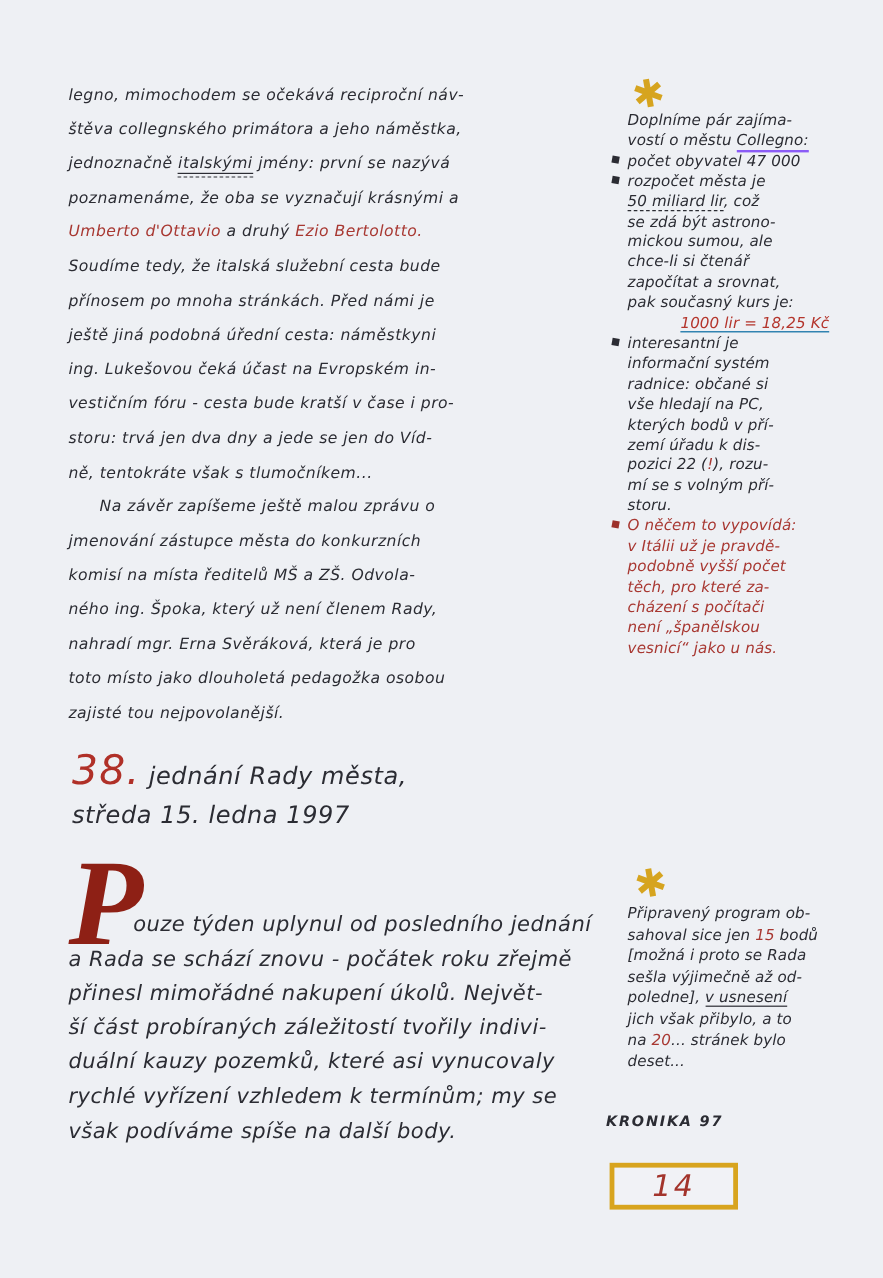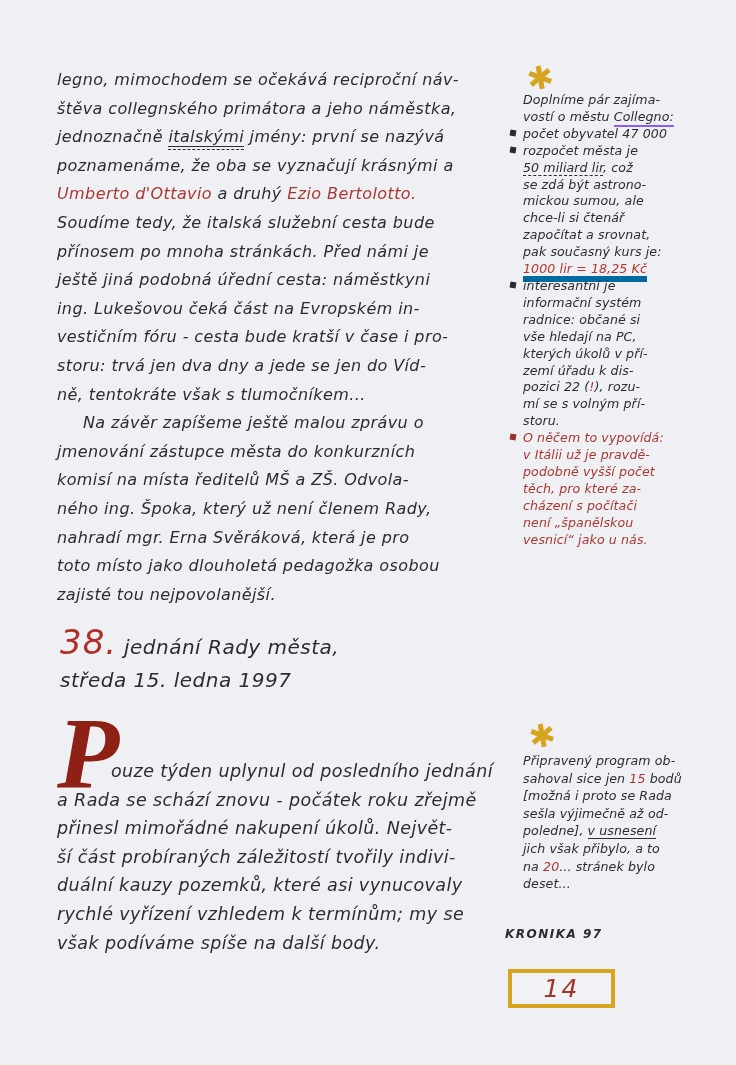--- a/index.html
+++ b/index.html
@@ -5,21 +5,21 @@
   html,body{margin:0;padding:0;background:#d8d8d8;}
   .page{
     position:relative;width:736px;height:1065px;margin:0 auto;
     background:#eef0f4;overflow:hidden;
     font-family:"DejaVu Sans",sans-serif;color:#2b2c33;
   }
   .hand{font-style:italic;}
   
   .main-text{
     position:absolute;left:57px;top:66px;width:468px;
-    font-size:16px;line-height:28.6px;letter-spacing:0.4px;
+    font-size:13px;line-height:28.6px;letter-spacing:0.4px;
   }
   .main-text .ln{white-space:nowrap;height:28.6px;}
   .indent{text-indent:26px;}
   .red{color:#a83832;}
   .u-dash{border-bottom:1.5px dashed #2b2c33;display:inline-block;line-height:1.05;padding-bottom:2px;}
   .u-dash>span{border-bottom:1px solid #2b2c33;display:inline-block;line-height:1.05;}
   
   .heading{position:absolute;left:60px;top:626px;font-size:20px;line-height:33px;letter-spacing:0.5px;}
   .heading .num{font-size:34px;color:#b03028;letter-spacing:1px;}
   
@@ -43,21 +43,21 @@
   .note2{top:752px;line-height:17.6px;}
   .note .ln{white-space:nowrap;position:relative;}
   .bullet{
     position:absolute;left:-13px;top:4px;width:6px;height:6px;background:#2b2c33;
     transform:rotate(10deg);display:inline-block;
   }
   .bullet.redb{background:#9c312b;}
   .note .redtext{color:#a83832;}
   .u-gold{border-bottom:2px solid #8b5cf6;padding-bottom:1px;}
   .u-dash-thin{border-bottom:1px dashed #2b2c33;}
-  .u-red{border-bottom:6px solid #0369a1;}
+  .u-red{border-bottom:1px solid #0369a1;margin-left:44px;}
   .u-solid{border-bottom:1px solid currentColor;}
   .kurz{color:#b4352c;}
   
   .kronika{position:absolute;left:505px;top:927px;font-size:12px;letter-spacing:1.5px;font-weight:bold;font-style:italic;}
   .pagebox{
     position:absolute;left:508px;top:946px;width:99px;height:31px;
     border:4px solid #d8a41e;background:#f1f2f6;
     display:flex;align-items:center;justify-content:center;margin-top:23px;
   }
   .pagebox span{color:#a3342c;font-size:25px;font-style:italic;letter-spacing:2px;}
@@ -69,21 +69,21 @@
 
   <div class="main-text hand">
     <div class="ln">legno, mimochodem se očekává reciproční náv-</div>
     <div class="ln">štěva collegnského primátora a jeho náměstka,</div>
     <div class="ln"><span>jednoznačně </span><span class="u-dash"><span>italskými</span></span><span> jmény: první se nazývá</span></div>
     <div class="ln">poznamenáme, že oba se vyznačují krásnými a</div>
     <div class="ln"><span class="red">Umberto d'Ottavio</span><span> a druhý </span><span class="red">Ezio Bertolotto.</span></div>
     <div class="ln">Soudíme tedy, že italská služební cesta bude</div>
     <div class="ln">přínosem po mnoha stránkách. Před námi je</div>
     <div class="ln">ještě jiná podobná úřední cesta: náměstkyni</div>
-    <div class="ln">ing. Lukešovou čeká část na Evropském in-</div>
+    <div class="ln">ing. Lukešovou čeká účast na Evropském in-</div>
     <div class="ln">vestičním fóru - cesta bude kratší v čase i pro-</div>
     <div class="ln">storu: trvá jen dva dny a jede se jen do Víd-</div>
     <div class="ln">ně, tentokráte však s tlumočníkem...</div>
     <div class="ln indent">Na závěr zapíšeme ještě malou zprávu o</div>
     <div class="ln">jmenování zástupce města do konkurzních</div>
     <div class="ln">komisí na místa ředitelů MŠ a ZŠ. Odvola-</div>
     <div class="ln">ného ing. Špoka, který už není členem Rady,</div>
     <div class="ln">nahradí mgr. Erna Svěráková, která je pro</div>
     <div class="ln">toto místo jako dlouholetá pedagožka osobou</div>
     <div class="ln">zajisté tou nejpovolanější.</div>
@@ -115,21 +115,21 @@
     <div class="ln">se zdá být astrono-</div>
     <div class="ln">mickou sumou, ale</div>
     <div class="ln">chce-li si čtenář</div>
     <div class="ln">započítat a srovnat,</div>
     <div class="ln">pak současný kurs je:</div>
     <div class="ln"><span class="kurz u-red">1000 lir = 18,25 Kč</span></div>
     <div class="ln"><span class="bullet"></span><span>interesantní je</span></div>
     <div class="ln">informační systém</div>
     <div class="ln">radnice: občané si</div>
     <div class="ln">vše hledají na PC,</div>
-    <div class="ln">kterých úkolů v pří-</div>
+    <div class="ln">kterých bodů v pří-</div>
     <div class="ln">zemí úřadu k dis-</div>
     <div class="ln"><span>pozici 22 (</span><span class="redtext">!</span><span>), rozu-</span></div>
     <div class="ln">mí se s volným pří-</div>
     <div class="ln">storu.</div>
     <div class="ln redtext"><span class="bullet redb"></span><span>O něčem to vypovídá:</span></div>
     <div class="ln redtext">v Itálii už je pravdě-</div>
     <div class="ln redtext">podobně vyšší počet</div>
     <div class="ln redtext">těch, pro které za-</div>
     <div class="ln redtext">cházení s počítači</div>
     <div class="ln redtext">není „španělskou</div>

